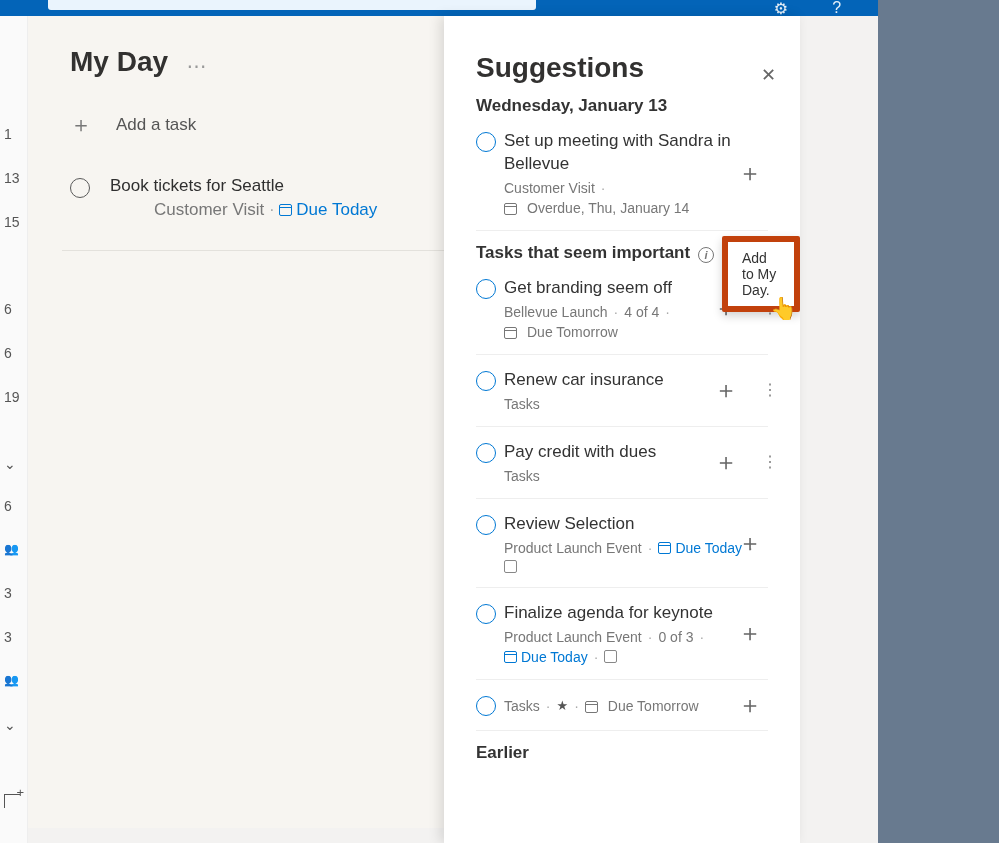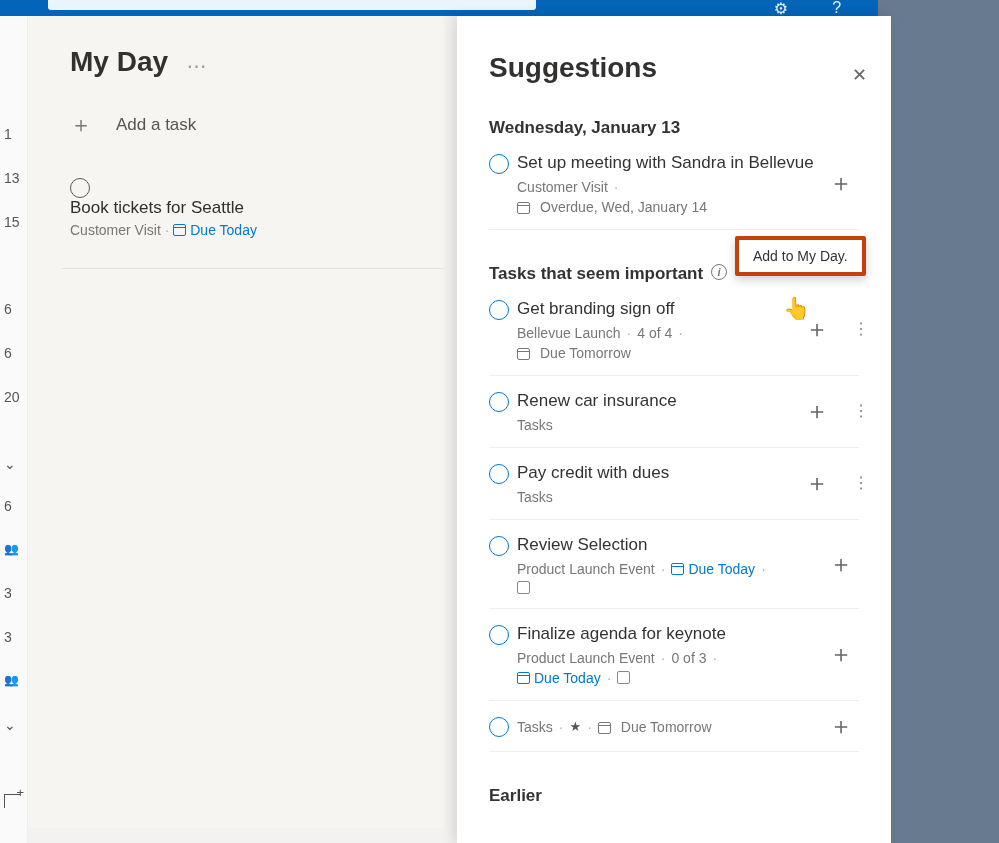--- a/index.html
+++ b/index.html
@@ -32,59 +32,59 @@
     position: absolute; left: 28px; top: 16px; width: 416px; bottom: 15px;
     background: #f7f5f1;
     padding: 30px 0 0 42px;
   }
   .myday h1 { font-size: 28px; font-weight: 600; color: #323130; display:inline-block;}
   .myday .menu-dots { display:inline-block; color:#999; font-size:20px; margin-left:14px; vertical-align: top; margin-top:8px;}
   .myday .date { color:#6b6a68; font-size:14px; margin-top:6px;}
   .addrow { display:flex; align-items:center; margin-top:32px; color:#555; font-size:17px; gap:24px;}
   .addrow .plus { font-size:22px; color:#777; font-weight:300;}
   .task {
-    display:flex; align-items:flex-start; margin-top:36px; flex-direction:column;
+    display:flex; align-items:flex-start; margin-top:36px; gap:20px;
   }
   .circle {
     width:20px; height:20px; border:1.6px solid #5a5a5a; border-radius:50%; flex-shrink:0; margin-top:2px;
   }
   .task .ttl { font-size:17px; color:#2f2f2f; }
-  .task .meta { font-size:14px; color:#777; margin-top:4px;}
+  .task .meta { font-size:17px; color:#777; margin-top:4px;margin-left:44px;}
   .task .meta .due { color:#0078d4; }
   .divider { border-top:1px solid #e3e1dc; margin: 30px 0 0 -8px;}
 
   
   .sugg {
-    position:absolute; left:457px; top:16px; width:434px; bottom:0;
+    position:absolute; left:444px; top:16px; width:356px; bottom:0;
     background:#fff; box-shadow:-4px 0 12px rgba(0,0,0,.12);
     padding: 36px 32px 0 32px; overflow:hidden;
   }
   .sugg h1 { font-size:28px; font-weight:600; color:#323130;}
   .close { position:absolute; right:24px; top:48px; font-size:18px; color:#666;}
-  .section-h { font-size:17px; font-weight:600; color:#333; margin-top:34px; display:flex; align-items:flex-start; gap:8px;}
+  .section-h { font-size:17px; font-weight:600; color:#333; margin-top:12px; display:flex; align-items:flex-end; gap:8px;}
   .info-badge { width:16px; height:16px; border:1px solid #777; border-radius:50%; font-size:11px; text-align:center; line-height:14px; color:#777; font-style:italic;}
   .sitem {
     display:flex; align-items:flex-start; padding:14px 0; border-bottom:1px solid #eee;
     position:relative;
   }
   .sitem:last-child { border-bottom:none; }
   .sitem .circle { border-color:#0078d4; width:20px; height:20px; border-width:1.6px;}
   .sitem .body { margin-left:8px; flex:1;}
   .sitem .ttl { font-size:17px; color:#333; line-height:1.35;}
   .sitem .meta { font-size:14px; color:#777; margin-top:4px; display:flex; flex-wrap:wrap; gap:6px; align-items:center;}
   .sitem .meta .due-blue { color:#0078d4; }
   .plus-btn { position:absolute; right:6px; top:50%; transform:translateY(-50%); font-size:24px; color:#666; font-weight:300;}
   .dots3 { position:absolute; right:-10px; top:50%; transform:translateY(-50%); font-size:16px; color:#888; display:flex; flex-direction:column; gap:2px; line-height:4px;}
   .cal-ico { display:inline-block; width:13px; height:12px; border:1.4px solid currentColor; border-radius:2px; position:relative; top:1px; margin-right:4px;}
   .cal-ico:before { content:""; position:absolute; left:-1px; right:-1px; top:2px; height:1.2px; background:currentColor;}
   .note-ico { display:inline-block; width:13px; height:13px; border:1.4px solid #888; border-radius:2px; position:relative;}
   .star { color:#555; font-size:13px;}
   .sep { color:#aaa;}
   .tooltip {
-    position:absolute; background:#fff; border:4px solid #c2410c; border-radius:2px;
+    position:absolute; background:#fff; border:6px solid #c2410c; border-radius:2px;
     box-shadow:0 4px 10px rgba(0,0,0,.18); padding:8px 14px; font-size:14px; color:#333;
   }
   .cursor-hand { position:absolute; font-size:22px; pointer-events:none;}
   .rightbar { position:absolute; left:878px; top:0; width:121px; height:843px; background:#687a8f;}
   .share-ico { display:inline-block; width:16px; height:14px; border:1.5px solid #555; border-bottom:none; border-right:none; position:relative;}
   .share-ico:after { content:"+"; position:absolute; right:-4px; top:-10px; font-size:13px; color:#555;}
 </style>
 </head>
 <body>
 
@@ -100,21 +100,21 @@
   </div>
 
   <div class="rightbar"></div>
 
   <div class="leftcol">
     <span class="num" style="top:110px">1</span>
     <span class="num" style="top:154px">13</span>
     <span class="num" style="top:198px">15</span>
     <span class="num" style="top:285px">6</span>
     <span class="num" style="top:329px">6</span>
-    <span class="num" style="top:373px">20</span>
+    <span class="num" style="top:373px">19</span>
     <span class="icon" style="top:440px">⌄</span>
     <span class="num" style="top:482px">6</span>
     <span class="icon" style="top:526px;font-size:12px;">👥</span>
     <span class="num" style="top:569px">3</span>
     <span class="num" style="top:613px">3</span>
     <span class="icon" style="top:657px;font-size:12px;">👥</span>
     <span class="icon" style="top:701px">⌄</span>
     <span class="icon" style="top:778px;"><span class="share-ico"></span></span>
   </div>
 
@@ -151,35 +151,35 @@
     <div class="sitem">
       <span class="circle"></span>
       <div class="body">
         <div class="ttl">Set up meeting with Sandra in Bellevue</div>
         <div class="meta">
           <span>Customer Visit</span>
             <span class="sep">·</span>
         </div>
         <div class="meta overdue">
           <span class="cal-ico"></span>
-          <span>Overdue, Wed, January 14</span>
+          <span>Overdue, Thu, January 14</span>
         </div>
       </div>
       <span class="plus-btn">＋</span>
     </div>
 
     <div class="section-h">
       <span>Tasks that seem important</span>
       <span class="info-badge">i</span>
     </div>
 
     <div class="sitem">
       <span class="circle"></span>
       <div class="body">
-        <div class="ttl">Get branding sign off</div>
+        <div class="ttl">Get branding seem off</div>
         <div class="meta">
           <span>Bellevue Launch</span>
             <span class="sep">·</span>
           <span>4 of 4</span>
             <span class="sep">·</span>
         </div>
         <div class="meta">
           <span class="cal-ico"></span>
           <span>Due Tomorrow</span>
         </div>

